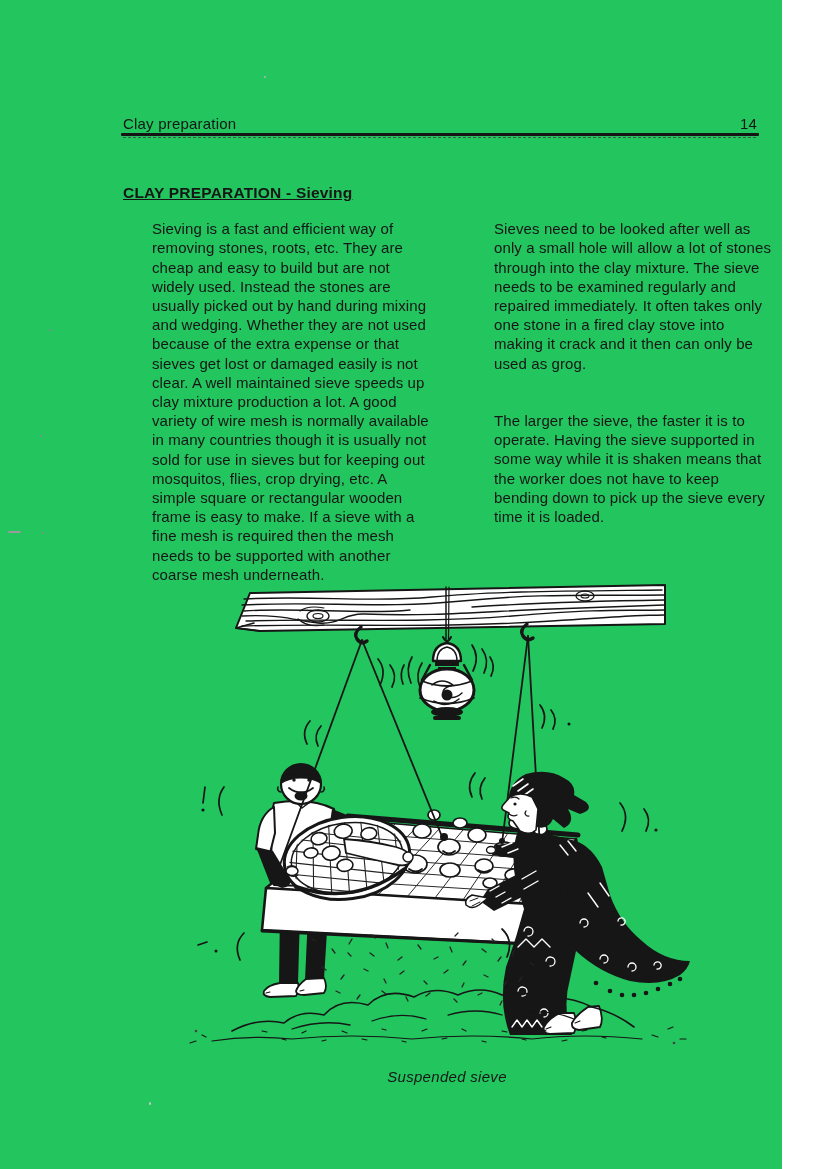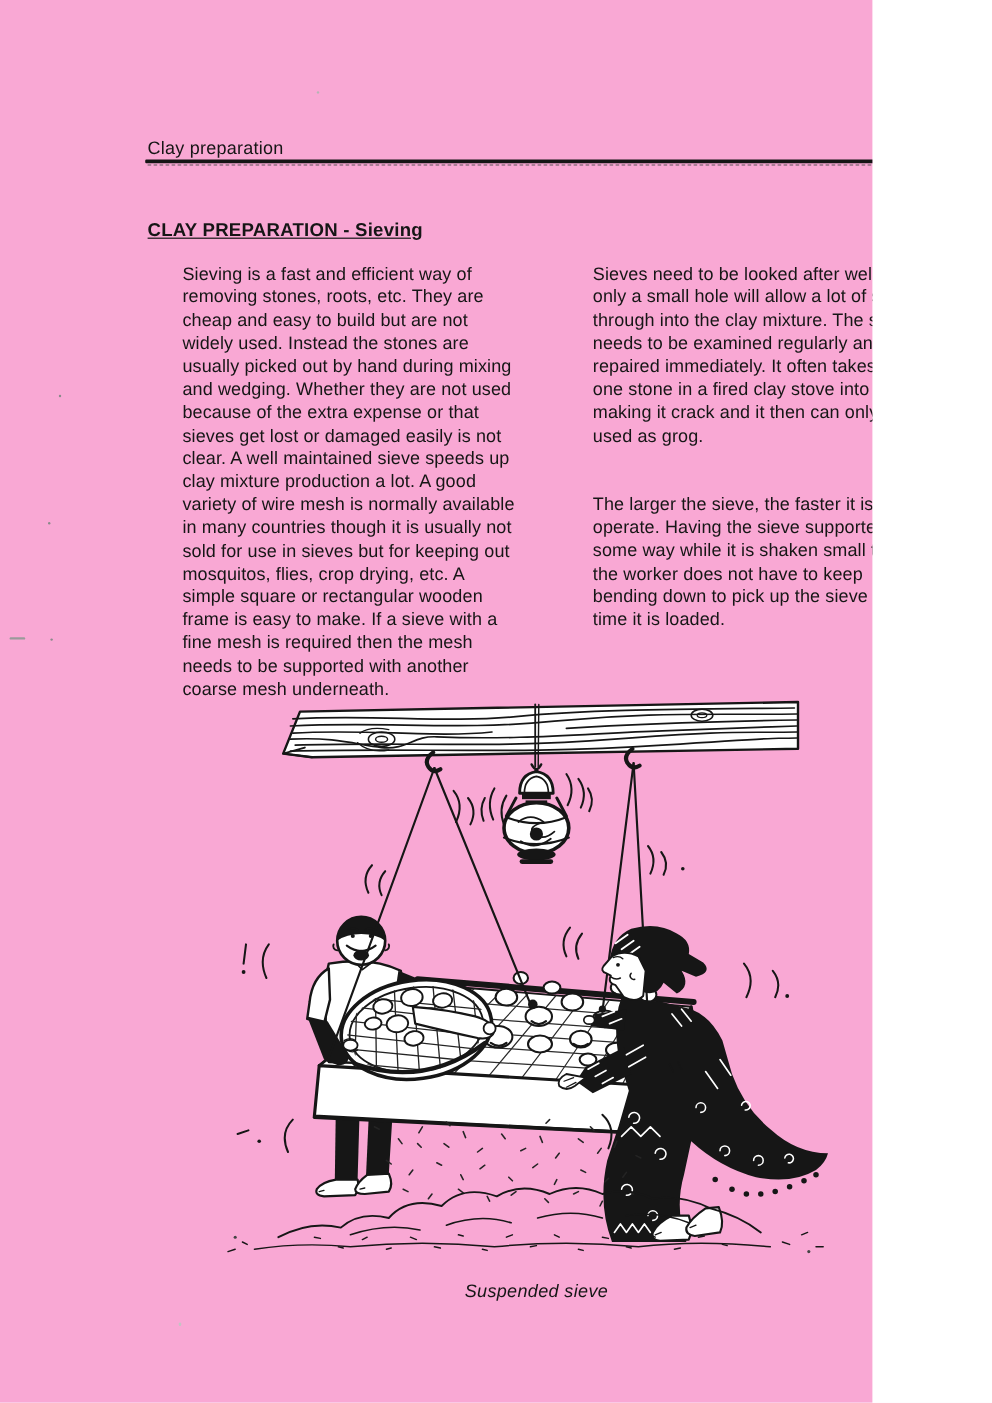--- a/index.html
+++ b/index.html
@@ -1,18 +1,18 @@
 <!DOCTYPE html>
 <html><head>
 <meta charset="utf-8">
 <style>
   html,body { margin:0; padding:0; background:#ffffff; }
   .page {
-    position:relative; width:727px; height:1169px;
-    background:#f9a8d4; overflow:hidden;
+    position:relative; width:782px; height:1169px;
+    background:#22c55e; overflow:hidden;
     font-family:"Liberation Sans", sans-serif; color:#161616;
   }
   .running-header { position:absolute; left:123px; top:115px; width:634px; font-size:15px; }
   .running-title { float:left; letter-spacing:0.2px; }
   .running-page  { float:right; letter-spacing:0.2px; }
   .rule-solid { position:absolute; left:121px; top:133px; width:638px; height:2.6px; background:#151515; border-radius:1px; }
   .rule-dashed { position:absolute; left:123px; top:137px; width:633px; border-top:1.6px dashed #474747; opacity:.85; }
   .section-heading { position:absolute; left:123px; top:184px; font-size:15.5px; font-weight:bold; letter-spacing:0.2px;text-decoration:underline; }
   .col {
     position:absolute; top:200px; width:332px;
@@ -70,21 +70,21 @@
     <div>Sieves need to be looked after well as
 only a small hole will allow a lot of stones
 through into the clay mixture. The sieve
 needs to be examined regularly and
 repaired immediately. It often takes only
 one stone in a fired clay stove into
 making it crack and it then can only be
 used as grog.</div>
     <div class="para2">The larger the sieve, the faster it is to
 operate. Having the sieve supported in
-some way while it is shaken small that
+some way while it is shaken means that
 the worker does not have to keep
 bending down to pick up the sieve every
 time it is loaded.</div>
   </div>
 
   <svg class="figure-svg" viewBox="0 0 550 480" fill="none" stroke="#161616" stroke-linecap="round" stroke-linejoin="round">
     <defs>
       <clipPath id="meshClip">
           <path d="M178,237 L404,256 L375,322 L94,305 Z"></path>
         </clipPath>

